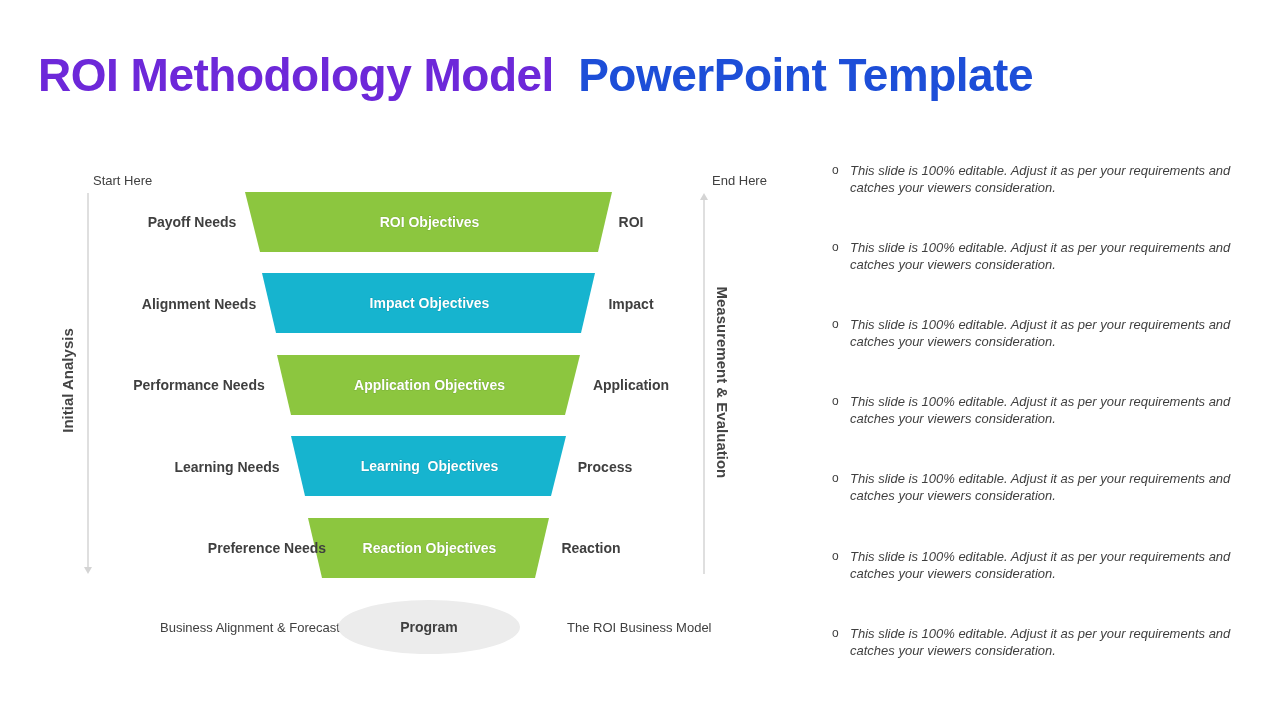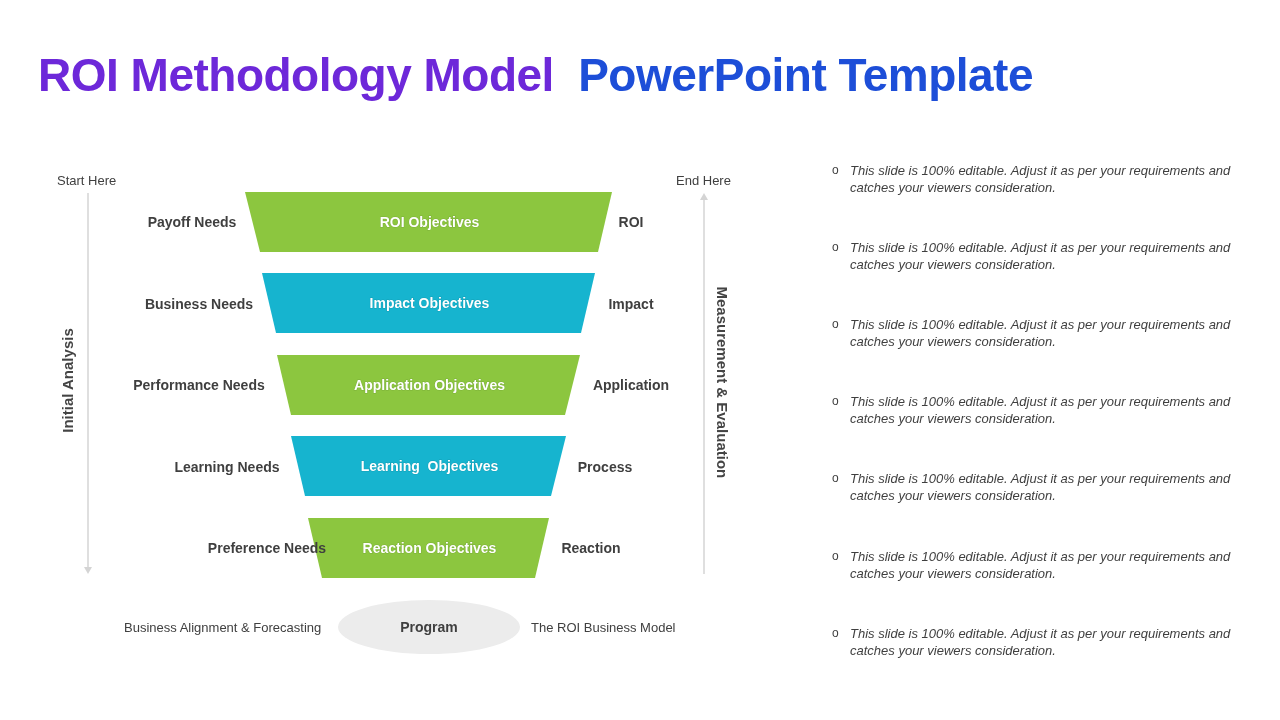--- a/index.html
+++ b/index.html
@@ -2,21 +2,21 @@
 <html><head>
 <meta charset="utf-8">
 <style>
   html, body { margin:0; padding:0; }
   body { width:1280px; height:720px; background:#ffffff; position:relative; overflow:hidden;
          font-family:"Liberation Sans", "DejaVu Sans", sans-serif; color:#3a3a3a; }
   .title { position:absolute; left:38px; top:48px; font-size:46px; font-weight:bold; letter-spacing:-0.5px; white-space:nowrap; }
   .title .t1 { color:#6d28d9; }
   .title .t2 { color:#1d4ed8;margin-left:12px; }
 
-  .small { position:absolute; font-size:13px; color:#404040; white-space:nowrap; }
+  .small { position:absolute; font-size:13px; color:#404040; white-space:nowrap;margin-left:36px; }
   .need { position:absolute; font-size:14px; font-weight:bold; color:#3f3f3f; white-space:nowrap; transform:translateX(-50%); }
   .res  { position:absolute; font-size:14px; font-weight:bold; color:#3f3f3f; white-space:nowrap; transform:translateX(-50%); }
 
   svg.funnel { position:absolute; left:0; top:0; width:1280px; height:720px; }
   .obj-text { font-family:"Liberation Sans", "DejaVu Sans", sans-serif; font-size:14px; font-weight:bold; fill:#ffffff; }
 
   .vlabel { position:absolute; font-size:15px; font-weight:bold; color:#444; white-space:nowrap; }
   .vlabel.left { transform:rotate(-90deg); transform-origin:center; }
   .vlabel.right { transform:rotate(90deg); transform-origin:center; }
 
@@ -57,21 +57,21 @@
       <text x="429.5" y="471" text-anchor="middle" class="obj-text" style="paint-order:stroke; stroke:rgba(0,0,0,0.12); stroke-width:1px; white-space:pre;">Learning  Objectives</text>
       <polygon points="308,518 549,518 535,578 322,578" fill="#8cc63f"></polygon>
       <text x="429.5" y="553" text-anchor="middle" class="obj-text" style="paint-order:stroke; stroke:rgba(0,0,0,0.12); stroke-width:1px; white-space:pre;">Reaction Objectives</text>
     </g>
 </svg>
 
 <div class="vlabel left" style="left:7px; top:372px; width:120px; text-align:center;">Initial Analysis</div>
 <div class="vlabel right" style="left:627px; top:373px; width:190px; text-align:center;">Measurement &amp; Evaluation</div>
 
 <div class="need" style="left:192px; top:214px;">Payoff Needs</div>
-<div class="need" style="left:199px; top:296px;">Business Needs</div>
+<div class="need" style="left:199px; top:296px;">Alignment Needs</div>
 <div class="need" style="left:199px; top:377px;">Performance Needs</div>
 <div class="need" style="left:227px; top:459px;">Learning Needs</div>
 <div class="need" style="left:245px; top:540px;padding-left:44px;">Preference Needs</div>
 
 <div class="res" style="left:631px; top:214px;">ROI</div>
 <div class="res" style="left:631px; top:296px;">Impact</div>
 <div class="res" style="left:631px; top:377px;">Application</div>
 <div class="res" style="left:605px; top:459px;">Process</div>
 <div class="res" style="left:591px; top:540px;">Reaction</div>
 

